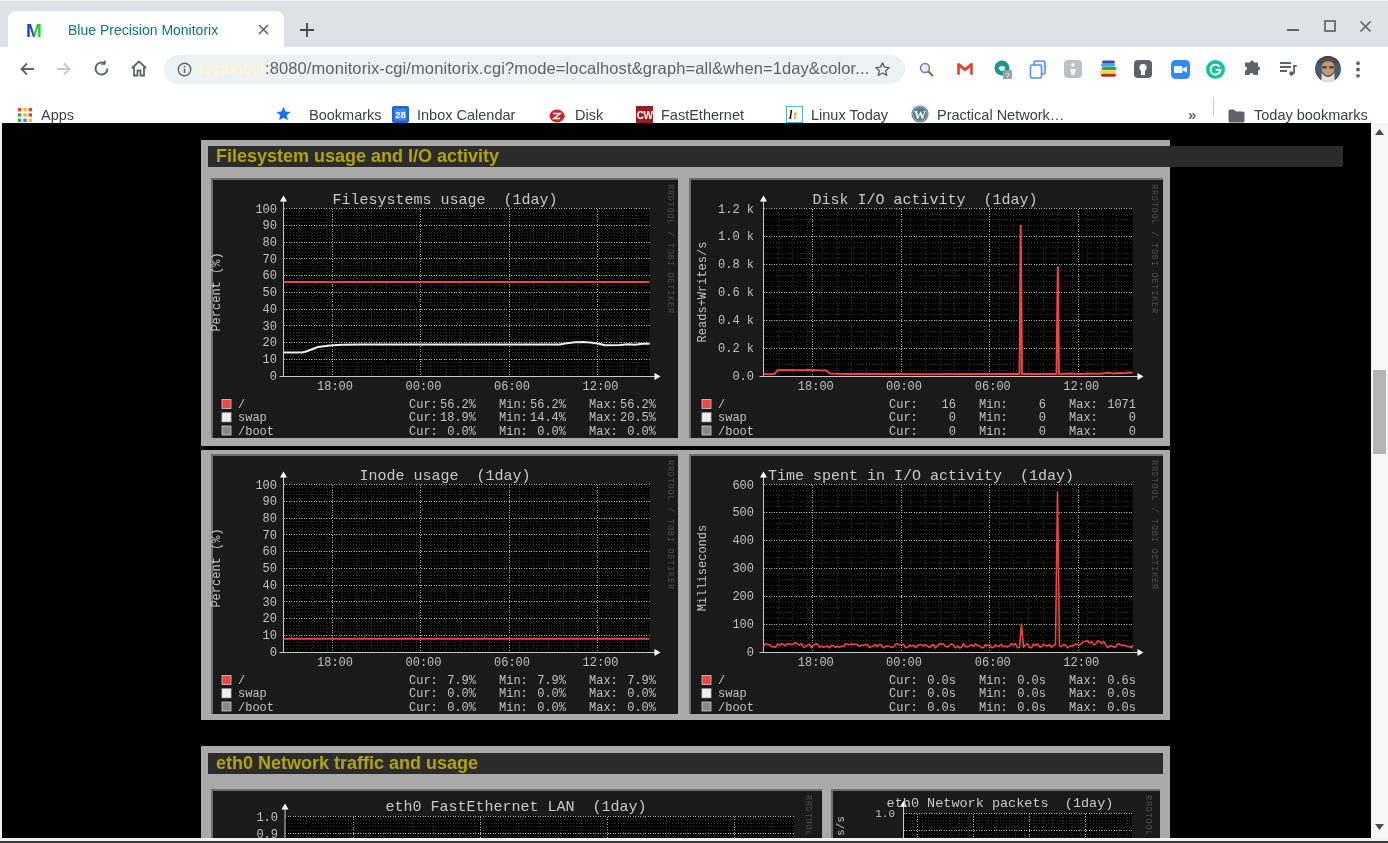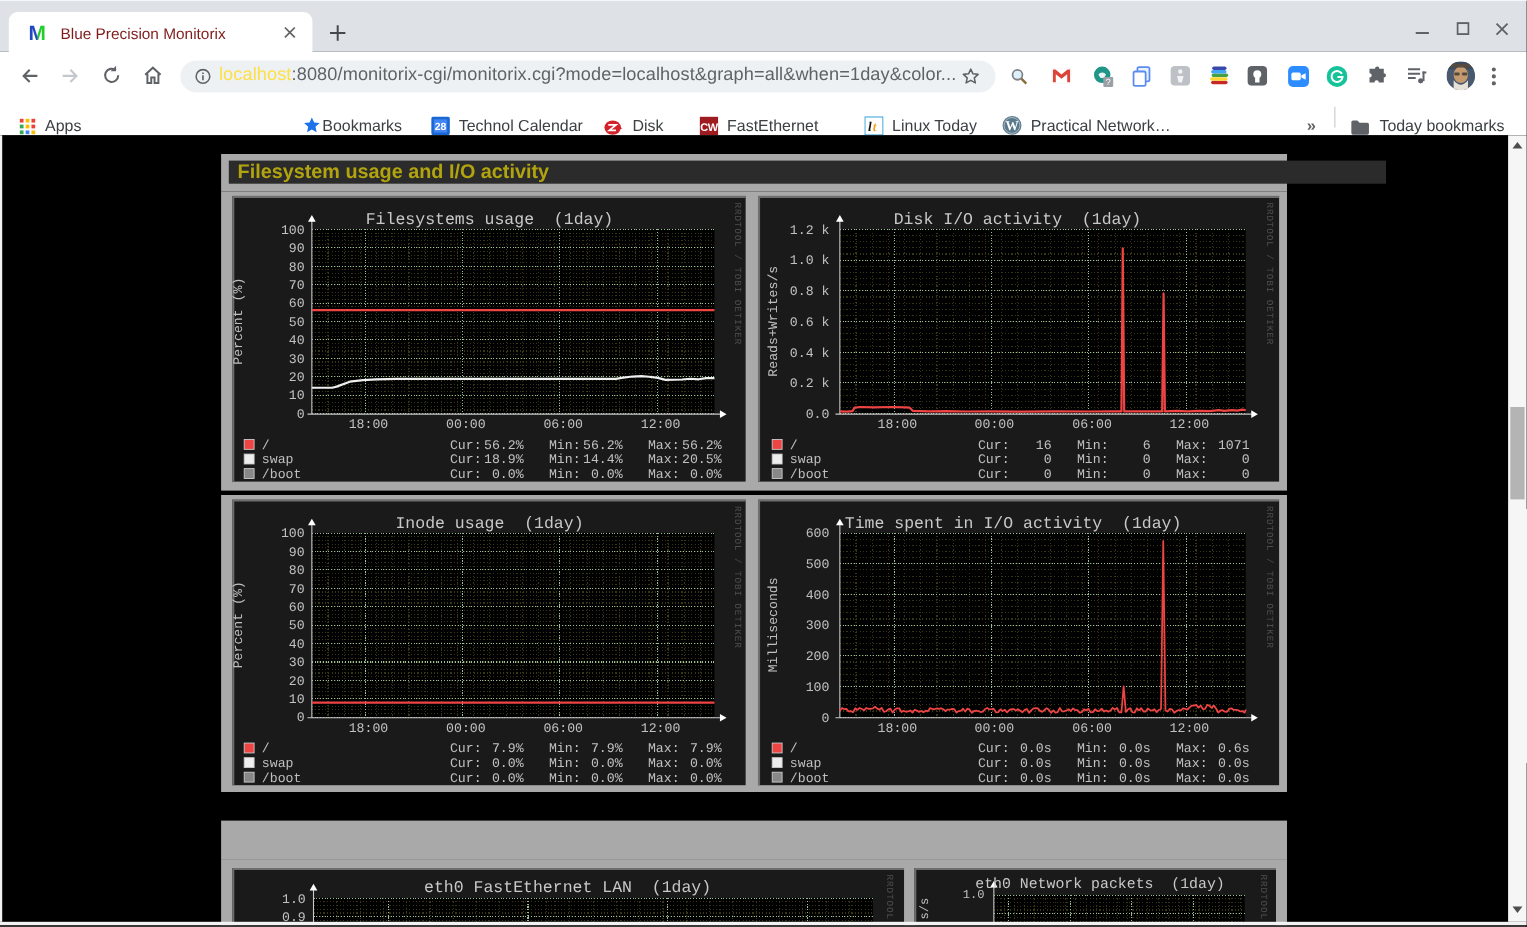--- a/index.html
+++ b/index.html
@@ -20,21 +20,21 @@
   <div id="tab"></div>
   <svg class="abs" style="left:26px;top:19px" width="20" height="20" viewBox="0 0 20 20">
     <defs>
           <linearGradient id="mg" x1="0" y1="0" x2="1" y2="0">
             <stop offset="0.46" stop-color="#2247c4"></stop>
             <stop offset="0.54" stop-color="#25cc30"></stop>
           </linearGradient>
         </defs>
     <text x="0" y="16.5" font-family="Liberation Sans" font-size="19" font-weight="bold" fill="url(#mg)">M</text>
       </svg>
-  <div class="abs" style="left:55px;top:21px;font-size:14px;color:#7f1d1d">Blue Precision Monitorix</div>
+  <div class="abs" style="left:68px;top:21px;font-size:14px;color:#0f766e">Blue Precision Monitorix</div>
   <svg class="abs" style="left:257px;top:22px" width="13" height="13" viewBox="0 0 13 13">
         <path d="M2 2 L11 11 M11 2 L2 11" stroke="#5f6368" stroke-width="1.6"></path>
       </svg>
   <svg class="abs" style="left:297px;top:19px" width="20" height="20" viewBox="0 0 20 20">
         <path d="M10 3 V17 M3 10 H17" stroke="#45494d" stroke-width="1.8"></path>
       </svg>
   <svg class="abs" style="left:1286px;top:27px" width="14" height="4" viewBox="0 0 14 4">
         <path d="M1 2 H13" stroke="#5f6368" stroke-width="2"></path>
       </svg>
   <svg class="abs" style="left:1324px;top:19px" width="12" height="12" viewBox="0 0 12 12">
@@ -57,21 +57,21 @@
         <path d="M13.5 0.8 v5 h-5 z" fill="#5f6368"></path>
       </svg>
   <svg class="abs" style="left:129px;top:59px" width="20" height="19" viewBox="0 0 20 19">
         <path d="M3 9 L10 2.5 L17 9 M5 8 V16.5 H8.5 V11.5 H11.5 V16.5 H15 V8" stroke="#5f6368" stroke-width="1.8" fill="none"></path>
       </svg>
   <div id="omni"></div>
   <svg class="abs" style="left:177px;top:62px" width="15" height="15" viewBox="0 0 15 15">
         <circle cx="7.5" cy="7.5" r="6.2" stroke="#5f6368" stroke-width="1.4" fill="none"></circle>
         <path d="M7.5 6.5 V11 M7.5 3.8 V5.2" stroke="#5f6368" stroke-width="1.5"></path>
       </svg>
-  <div class="abs" style="left:199px;top:59px;font-size:16.5px;letter-spacing:0.1px;color:#5f6368"><span style="color:#fde047">localhost</span>:8080/monitorix-cgi/monitorix.cgi?mode=localhost&amp;graph=all&amp;when=1day&amp;color...</div>
+  <div class="abs" style="left:199px;top:59px;font-size:16.5px;letter-spacing:0.1px;color:#5f6368"><span style="color:#fef9c3">localhost</span>:8080/monitorix-cgi/monitorix.cgi?mode=localhost&amp;graph=all&amp;when=1day&amp;color...</div>
   <svg class="abs" style="left:874px;top:61px" width="17" height="17" viewBox="0 0 17 17">
         <path d="M8.5 1.8 l2 4.3 4.7.5 -3.5 3.2 1 4.6 -4.2-2.4 -4.2 2.4 1-4.6 -3.5-3.2 4.7-.5 z" fill="none" stroke="#5f6368" stroke-width="1.4" stroke-linejoin="round"></path>
       </svg>
 
   <svg class="abs" style="left:918px;top:61px" width="17" height="17" viewBox="0 0 17 17">
         <circle cx="7" cy="7" r="4.5" fill="#dff0fa" stroke="#7d8287" stroke-width="1.6"></circle>
         <path d="M10.5 10.5 L15 15" stroke="#8a6d3b" stroke-width="2.2"></path>
       </svg>
   <svg class="abs" style="left:956px;top:62px" width="18" height="14" viewBox="0 0 18 14">
         <rect width="18" height="14" rx="1.5" fill="#fff" stroke="#e3e6e8" stroke-width="0.5"></rect>
@@ -157,29 +157,29 @@
             <rect x="6.3" y="11.6" width="3.4" height="3.4" fill="#4285f4"></rect>
             <rect x="11.6" y="11.6" width="3.4" height="3.4" fill="#fbbc04"></rect>
           </g>
         </svg>
         <span style="margin-left:8px">Apps</span>
       </div>
   <div class="bk" style="left:275px">
         <svg width="17" height="17" viewBox="0 0 17 17">
           <path d="M8.5 0.8 l2.1 4.6 5 .5 -3.8 3.4 1.1 5 -4.4-2.6 -4.4 2.6 1.1-5 -3.8-3.4 5-.5 z" fill="#1a73e8"></path>
         </svg>
-        <span style="margin-left:1px">Bookmarks</span>
+        <span style="margin-left:17px">Bookmarks</span>
       </div>
   <div class="bk" style="left:392px">
         <svg width="17" height="17" viewBox="0 0 17 17">
           <rect width="17" height="17" rx="2" fill="#1967d2"></rect>
           <rect x="2.5" y="2.5" width="12" height="12" fill="#4285f4"></rect>
           <text x="8.5" y="12.3" font-size="9.5" font-weight="bold" fill="#fff" text-anchor="middle" font-family="Liberation Sans">28</text>
         </svg>
-        <span style="margin-left:8px">Technol Calendar</span>
+        <span style="margin-left:8px">Inbox Calendar</span>
       </div>
   <div class="bk" style="left:549px">
         <svg width="18" height="14" viewBox="0 0 18 14">
           <ellipse cx="8" cy="7" rx="7.5" ry="6.5" fill="#d2232a"></ellipse>
           <path d="M4 4.5 h7 l-6 5 h6" stroke="#fff" stroke-width="1.6" fill="none"></path>
           <path d="M13 6 l4 1.5 -4 1.5" fill="#d2232a"></path>
         </svg>
         <span style="margin-left:8px">Disk</span>
       </div>
   <div class="bk" style="left:636px">
@@ -210,27 +210,28 @@
   <div class="bk" style="left:1228px">
         <svg width="17" height="14" viewBox="0 0 17 14">
           <path d="M0.5 2 a1.5 1.5 0 0 1 1.5 -1.5 h4 l2 2 h7 a1.5 1.5 0 0 1 1.5 1.5 v8 a1.5 1.5 0 0 1 -1.5 1.5 h-13 a1.5 1.5 0 0 1 -1.5 -1.5 z" fill="#5f6368"></path>
         </svg>
         <span style="margin-left:9px">Today bookmarks</span>
       </div>
 </div>
 <div id="page">
 
   <div class="sechdr" style="left:201px;top:17px;width:969px;height:34px"></div>
-  <div class="secbar" style="left:208px;top:23px;width:1052px;height:21px">Filesystem usage and I/O activity</div>
+  <div class="secbar" style="left:208px;top:23px;width:1135px;height:21px">Filesystem usage and I/O activity</div>
 
   <div class="grayrow" style="left:201px;top:51px;width:969px;height:272px"></div>
 
   <div class="grayrow" style="left:201px;top:327px;width:969px;height:270px"></div>
 
   <div class="sechdr" style="left:201px;top:623px;width:969px;height:35px"></div>
+  <div class="secbar" style="left:208px;top:630px;width:955px;height:21px">eth0 Network traffic and usage</div>
 
   <div class="grayrow" style="left:201px;top:658px;width:969px;height:62px"></div>
 </div>
 <svg style="position:absolute;left:211px;top:178px" width="467" height="260" viewBox="211 178 467 260">
       <rect x="211" y="178" width="467" height="260" fill="#1a1a1a"></rect>
       <path d="M212 438 L212 179 L678 179" stroke="#6e6e6e" stroke-width="2" fill="none"></path>
       <rect x="283.5" y="208.5" width="366.0" height="167.5" fill="#000"></rect>
       <path d="M298.2 208.5V376 M312.9 208.5V376 M327.7 208.5V376 M342.4 208.5V376 M357.1 208.5V376 M371.8 208.5V376 M386.5 208.5V376 M401.3 208.5V376 M416.0 208.5V376 M430.7 208.5V376 M445.4 208.5V376 M460.1 208.5V376 M474.9 208.5V376 M489.6 208.5V376 M504.3 208.5V376 M519.0 208.5V376 M533.7 208.5V376 M548.5 208.5V376 M563.2 208.5V376 M577.9 208.5V376 M592.6 208.5V376 M607.3 208.5V376 M622.1 208.5V376 M636.8 208.5V376 M283.5 372.7H649.5 M283.5 369.3H649.5 M283.5 366.0H649.5 M283.5 362.6H649.5 M283.5 359.3H649.5 M283.5 355.9H649.5 M283.5 352.6H649.5 M283.5 349.2H649.5 M283.5 345.9H649.5 M283.5 342.5H649.5 M283.5 339.2H649.5 M283.5 335.8H649.5 M283.5 332.5H649.5 M283.5 329.1H649.5 M283.5 325.8H649.5 M283.5 322.4H649.5 M283.5 319.1H649.5 M283.5 315.7H649.5 M283.5 312.4H649.5 M283.5 309.0H649.5 M283.5 305.7H649.5 M283.5 302.3H649.5 M283.5 299.0H649.5 M283.5 295.6H649.5 M283.5 292.3H649.5 M283.5 289.0H649.5 M283.5 285.6H649.5 M283.5 282.3H649.5 M283.5 278.9H649.5 M283.5 275.6H649.5 M283.5 272.2H649.5 M283.5 268.9H649.5 M283.5 265.5H649.5 M283.5 262.2H649.5 M283.5 258.8H649.5 M283.5 255.5H649.5 M283.5 252.1H649.5 M283.5 248.8H649.5 M283.5 245.4H649.5 M283.5 242.1H649.5 M283.5 238.7H649.5 M283.5 235.4H649.5 M283.5 232.0H649.5 M283.5 228.7H649.5 M283.5 225.3H649.5 M283.5 222.0H649.5 M283.5 218.6H649.5 M283.5 215.3H649.5 M283.5 211.9H649.5" stroke="#373715" stroke-width="1" fill="none" stroke-dasharray="1 2" shape-rendering="crispEdges"></path>
       <path d="M332.0 208.5V376 M420.5 208.5V376 M509.0 208.5V376 M597.5 208.5V376 M283.5 376.0H649.5 M283.5 359.3H649.5 M283.5 342.5H649.5 M283.5 325.8H649.5 M283.5 309.0H649.5 M283.5 292.3H649.5 M283.5 275.6H649.5 M283.5 258.8H649.5 M283.5 242.1H649.5 M283.5 225.3H649.5 M283.5 208.6H649.5" stroke="#9abf9a" stroke-width="1" fill="none" stroke-dasharray="1 1.5" shape-rendering="crispEdges"></path>
       <path d="M283.5 200.5V376 M279.5 376.5H655.5" stroke="#c8c8c8" stroke-width="1" fill="none"></path>

